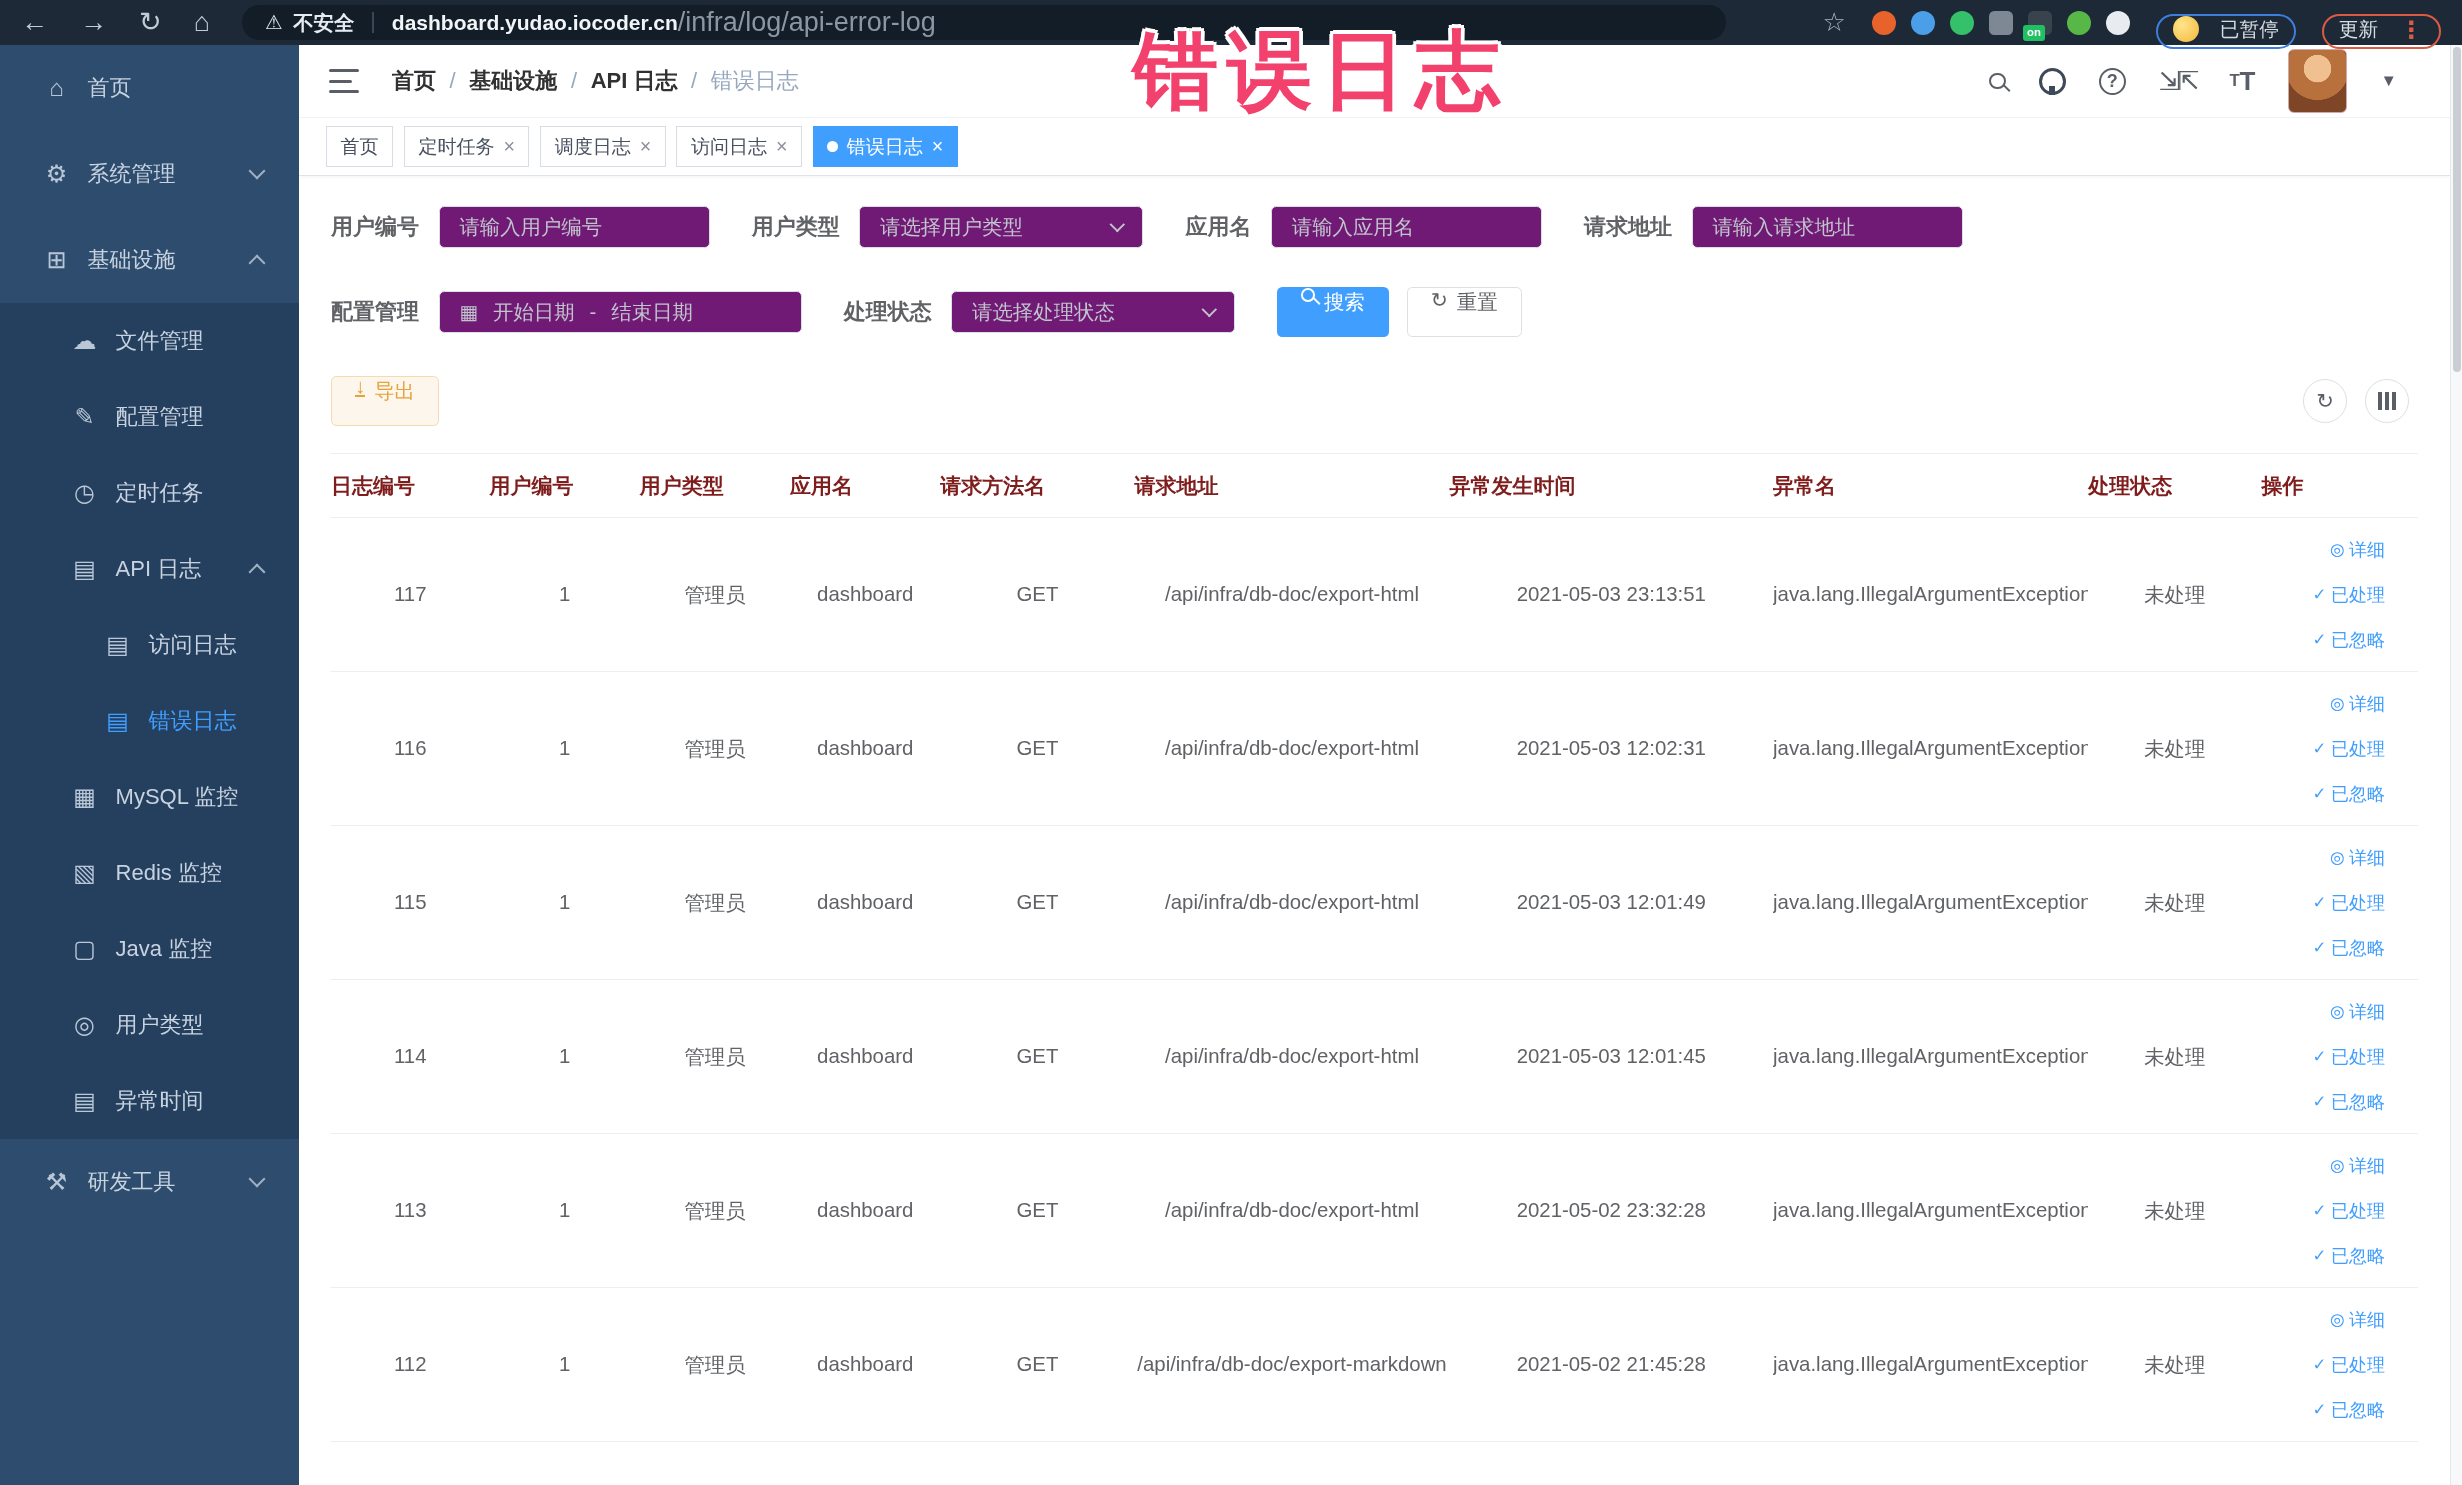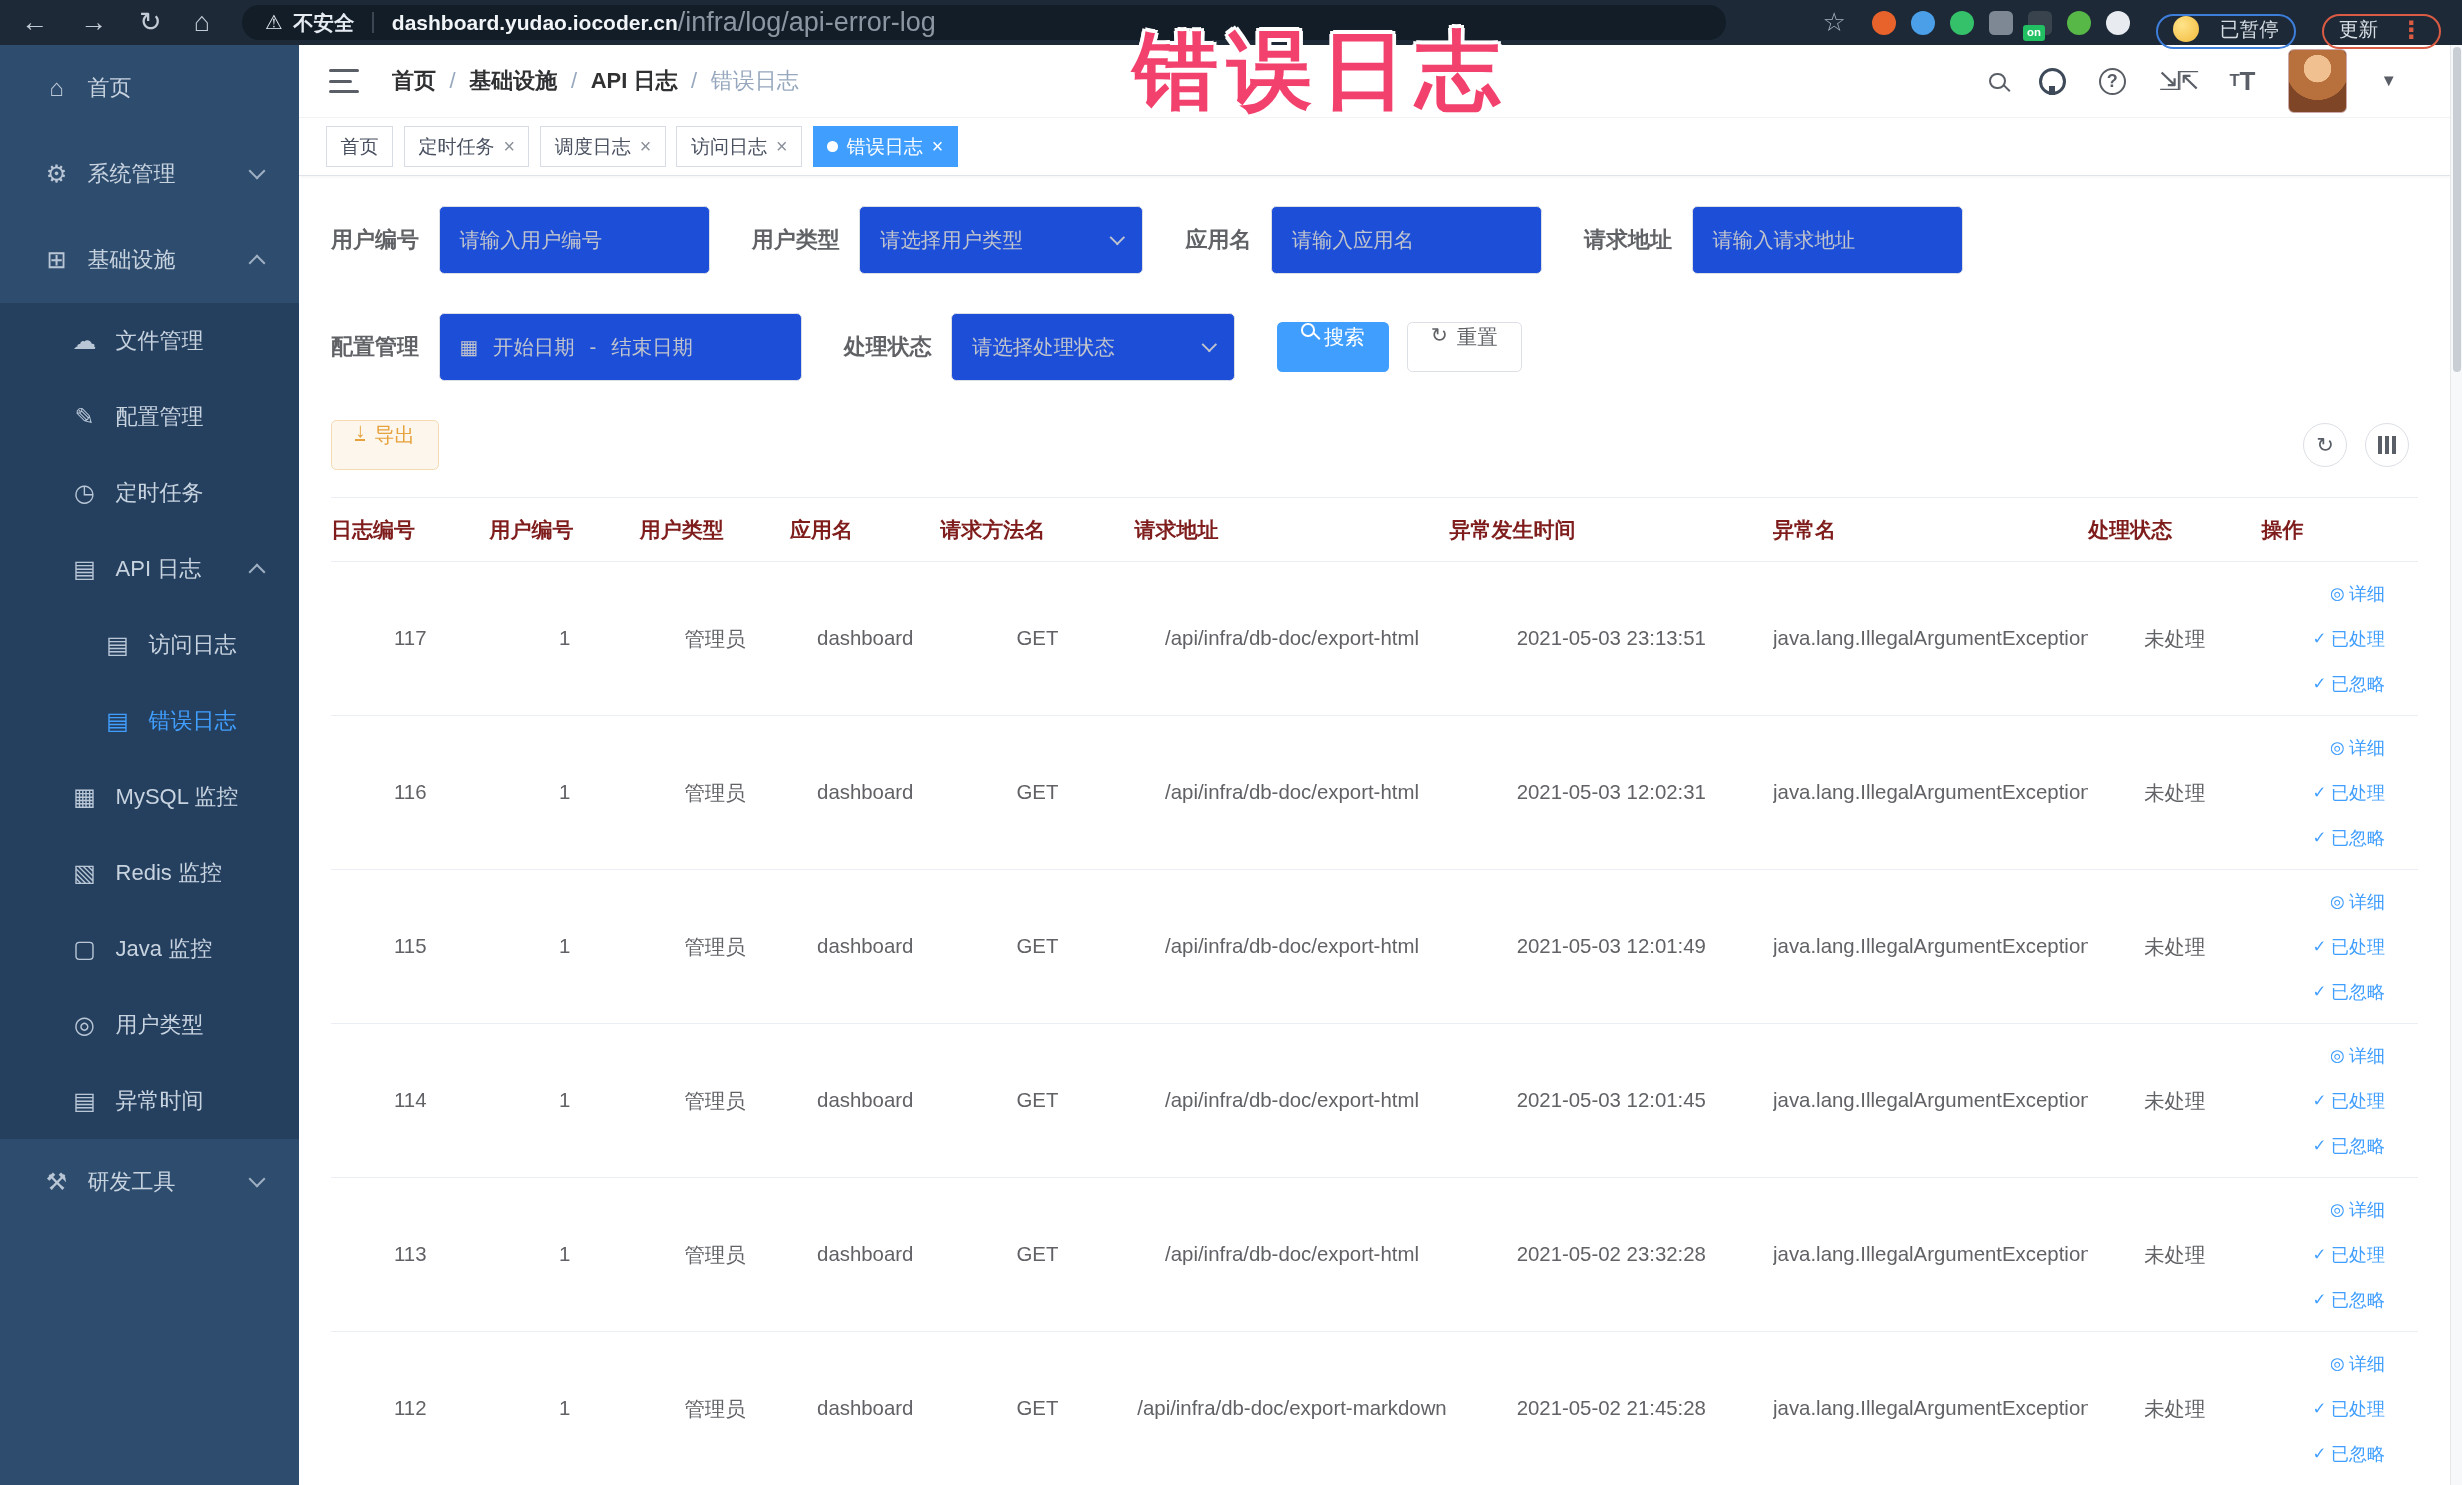--- a/index.html
+++ b/index.html
@@ -73,21 +73,21 @@
   .tag .x { font-size:19.7px; line-height:1; color:#8a9099; }
   .tag.active { background:#409eff; border-color:#409eff; color:#fff; }
   .tag.active .x { color:#fff; }
   .tag .dot { width:10.6px; height:10.6px; border-radius:50%; background:#fff; }
 
   
   .content { position:absolute; left:299px; top:176px; width:2151px; height:1310px; background:#fff; padding:30px 32px 0 32px; z-index:3; }
   .filter-row { display:flex; align-items:center; margin-bottom:39px; }
   .f-item { display:flex; align-items:center; margin-right:42px; }
   .f-label { font-size:22px; font-weight:bold; color:#606266; margin-right:19.7px; white-space:nowrap; }
-  .f-input { height:68px; border:1.5px solid #dcdfe6; border-radius:5.3px; background:#1d4ed8; display:flex; align-items:center; padding:0 19.7px; font-size:20.4px; color:#c0c4cc; }
+  .f-input { height:42px; border:1.5px solid #dcdfe6; border-radius:5.3px; background:#701a75; display:flex; align-items:center; padding:0 19.7px; font-size:20.4px; color:#c0c4cc; }
   .f-input.w355 { width:271px; }
   .f-select { width:284px; justify-content:space-between; }
   .sel-chev { width:10.6px; height:10.6px; border-right:2.3px solid #c0c4cc; border-bottom:2.3px solid #c0c4cc; transform:rotate(45deg); margin-top:-4.5px; }
   .daterange { width:363px; gap:15px; }
   .cal { font-size:19.7px; color:#c0c4cc; }
   .btn { height:50px; border-radius:5.3px; display:flex; align-items:flex-start; gap:9px; font-size:20.4px; padding:0 23px; cursor:pointer; border:1.5px solid transparent; }
   .btn.primary { background:#409eff; color:#fff; }
   .btn.plain { background:#fff; border-color:#dcdfe6; color:#606266; }
   .btn.warnplain { background:#fdf6ec; border-color:#f5dab1; color:#e6a23c; }
   .btn .lens { width:13.6px; height:13.6px; border-color:#fff; }

